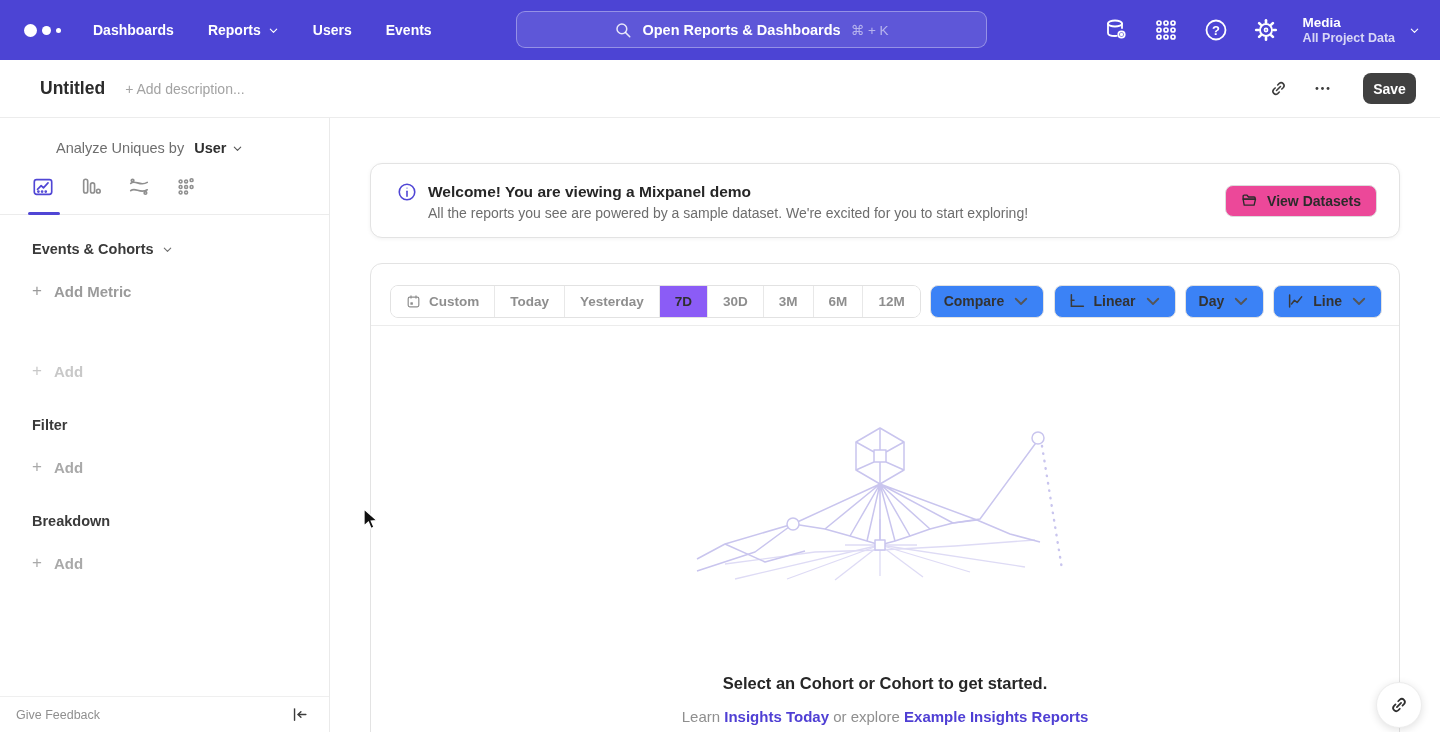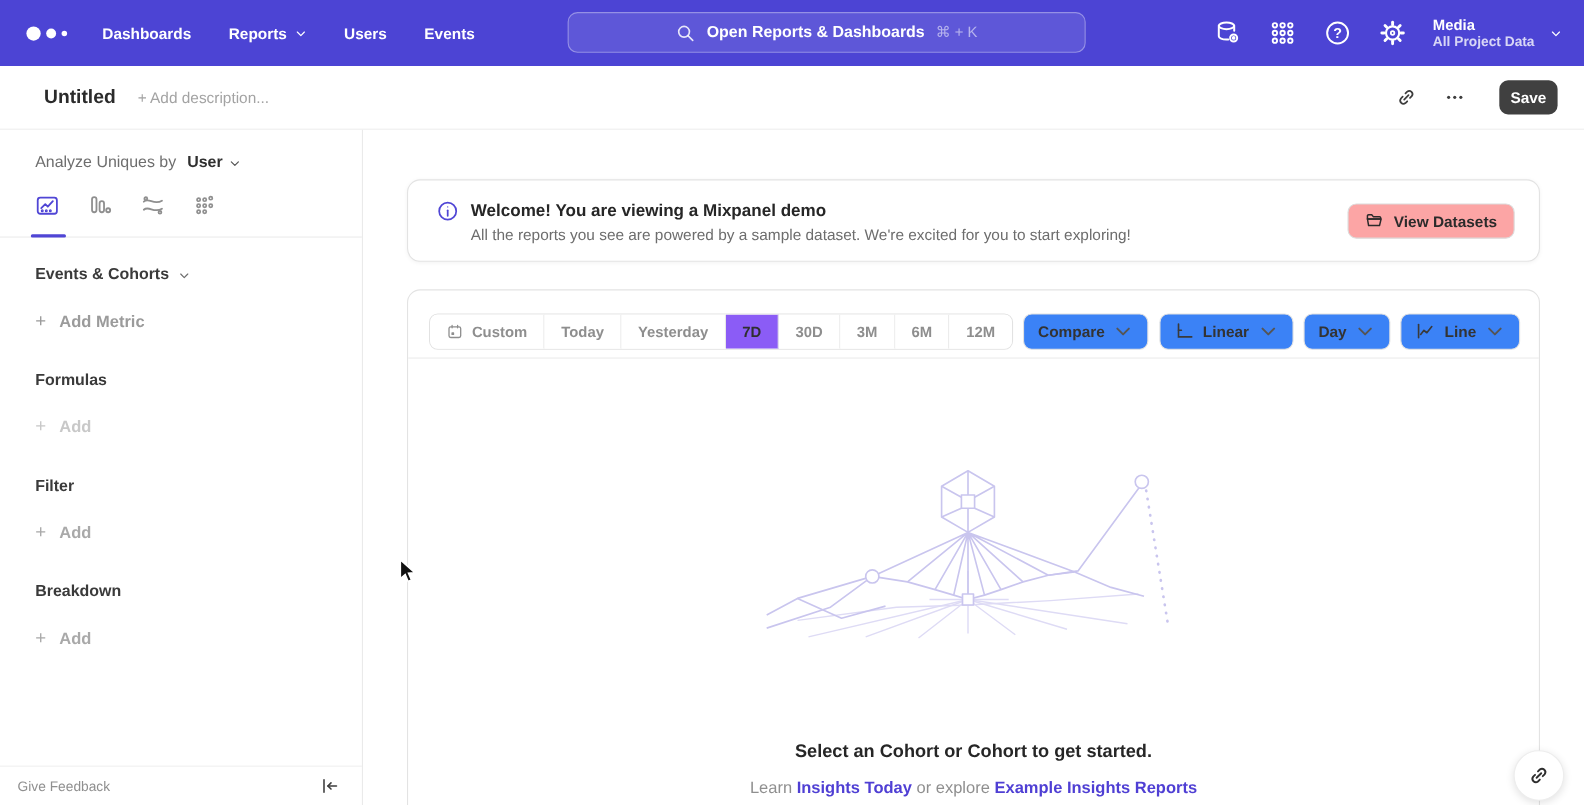--- a/index.html
+++ b/index.html
@@ -34,21 +34,21 @@
   .subheader-right { margin-left:auto; display:flex; align-items:center; gap:10px; }
   .icon-btn { width:34px; height:34px; border-radius:8px; display:flex; align-items:center; justify-content:center; cursor:pointer; color:#3d3d3d; }
   .icon-btn svg { width:19px; height:19px; }
   .save-btn { margin-left:14px; width:53px; height:31px; border:none; border-radius:8px; background:#404040; color:#fff; font-size:14px; font-weight:700; font-family:inherit; cursor:default; }
 
   
   .page-body { position:relative; display:flex; height:614px; }
 
   
   .sidebar { width:330px; flex:0 0 330px; border-right:1px solid #eaeaea; position:relative; background:#fff; }
-  .analyze-row { padding:22px 0 14px 32px; font-size:14.5px; color:#6e6e6e; display:flex; align-items:center; gap:6px; }
+  .analyze-row { padding:22px 0 14px 32px; font-size:14.5px; color:#6e6e6e; display:flex; align-items:center; gap:6px;margin-left:24px; }
   .analyze-val { color:#2f2f2f; font-weight:700; margin-left:4px; display:flex; align-items:center; gap:6px; cursor:pointer; }
   .analyze-val .chev{ color:#555; }
   .chart-tabs { display:flex; gap:24px; padding:6px 0 0 32px; border-bottom:1px solid #ececec; }
   .chart-tab { width:24px; padding-bottom:12px; position:relative; cursor:pointer; color:#8f8f8f; }
   .chart-tab svg{ width:22px; height:22px; }
   .chart-tab.active { color:#5046d5; }
   .chart-tab.active:after { content:""; position:absolute; left:-4px; right:-4px; bottom:-1px; height:3px; border-radius:2px; background:#5046d5; }
   .sb-section { padding:26px 0 0 32px; }
   .sb-heading { font-size:14.5px; font-weight:700; color:#3a3a3a; display:flex; align-items:center; gap:8px; }
   .sb-heading .chev { color:#6e6e6e; }
@@ -65,21 +65,21 @@
 
   
   .main { flex:1; position:relative; background:#fff; }
   .banner { position:absolute; left:40px; right:40px; top:45px; height:75px; background:#fff;
     border:1px solid #e3e3e3; border-radius:12px; box-shadow:0 1px 4px rgba(0,0,0,0.05);
     display:flex; align-items:center; padding:0 22px 0 26px; }
   .banner-icon { width:20px; height:20px; color:#5046d5; margin-right:11px; align-self:flex-start; margin-top:18px; }
   .banner-icon svg{ width:20px; height:20px; }
   .banner-text .b-title { font-size:15.5px; font-weight:700; color:#262626; line-height:22px; margin-top:3px; }
   .banner-text .b-sub { font-size:14px; color:#6d6d6d; line-height:21px; }
-  .view-datasets { margin-left:auto; height:32px; border:1px solid #dcdcdc; background:#fca5a5; border-radius:8px;
+  .view-datasets { margin-left:auto; height:32px; border:1px solid #dcdcdc; background:#ec4899; border-radius:8px;
     display:flex; align-items:center; gap:9px; padding:0 15px; font-size:14px; font-weight:700; color:#2b2b2b; cursor:pointer; }
   .view-datasets svg { width:17px; height:17px; }
 
   .chart-card { position:absolute; left:40px; right:40px; top:145px; height:600px; background:#fff;
     border:1px solid #e3e3e3; border-radius:12px; overflow:hidden; }
   .controls-row { display:flex; align-items:center; padding:13px 17px 0 19px; height:62px; border-bottom:1px solid #ececec; }
   .seg-control { display:flex; align-items:stretch; height:33px; border:1px solid #e2e2e2; border-radius:8px; overflow:hidden; }
   .seg-item { display:flex; align-items:center; gap:8px; padding:0 15px; font-size:13.5px; font-weight:600; color:#8e8e8e;
     border-right:1px solid #e8e8e8; cursor:pointer; background:#fff; white-space:nowrap; }
   .seg-item:last-child { border-right:none; }
@@ -276,23 +276,20 @@
             <path d="M5 9 l7 7 7-7"></path>
           </svg>
       </div>
       <div class="sb-add add-metric">
         <span class="plus">+</span>
         <span>Add Metric</span>
       </div>
     </div>
 
     <div class="sb-section" style="padding-top:36px;">
-      <div class="sb-heading">
-        <span>Formulas</span>
-      </div>
       <div class="sb-add add-light">
         <span class="plus">+</span>
         <span>Add</span>
       </div>
     </div>
 
     <div class="sb-section" style="padding-top:36px;">
       <div class="sb-heading">
         <span>Filter</span>
       </div>

